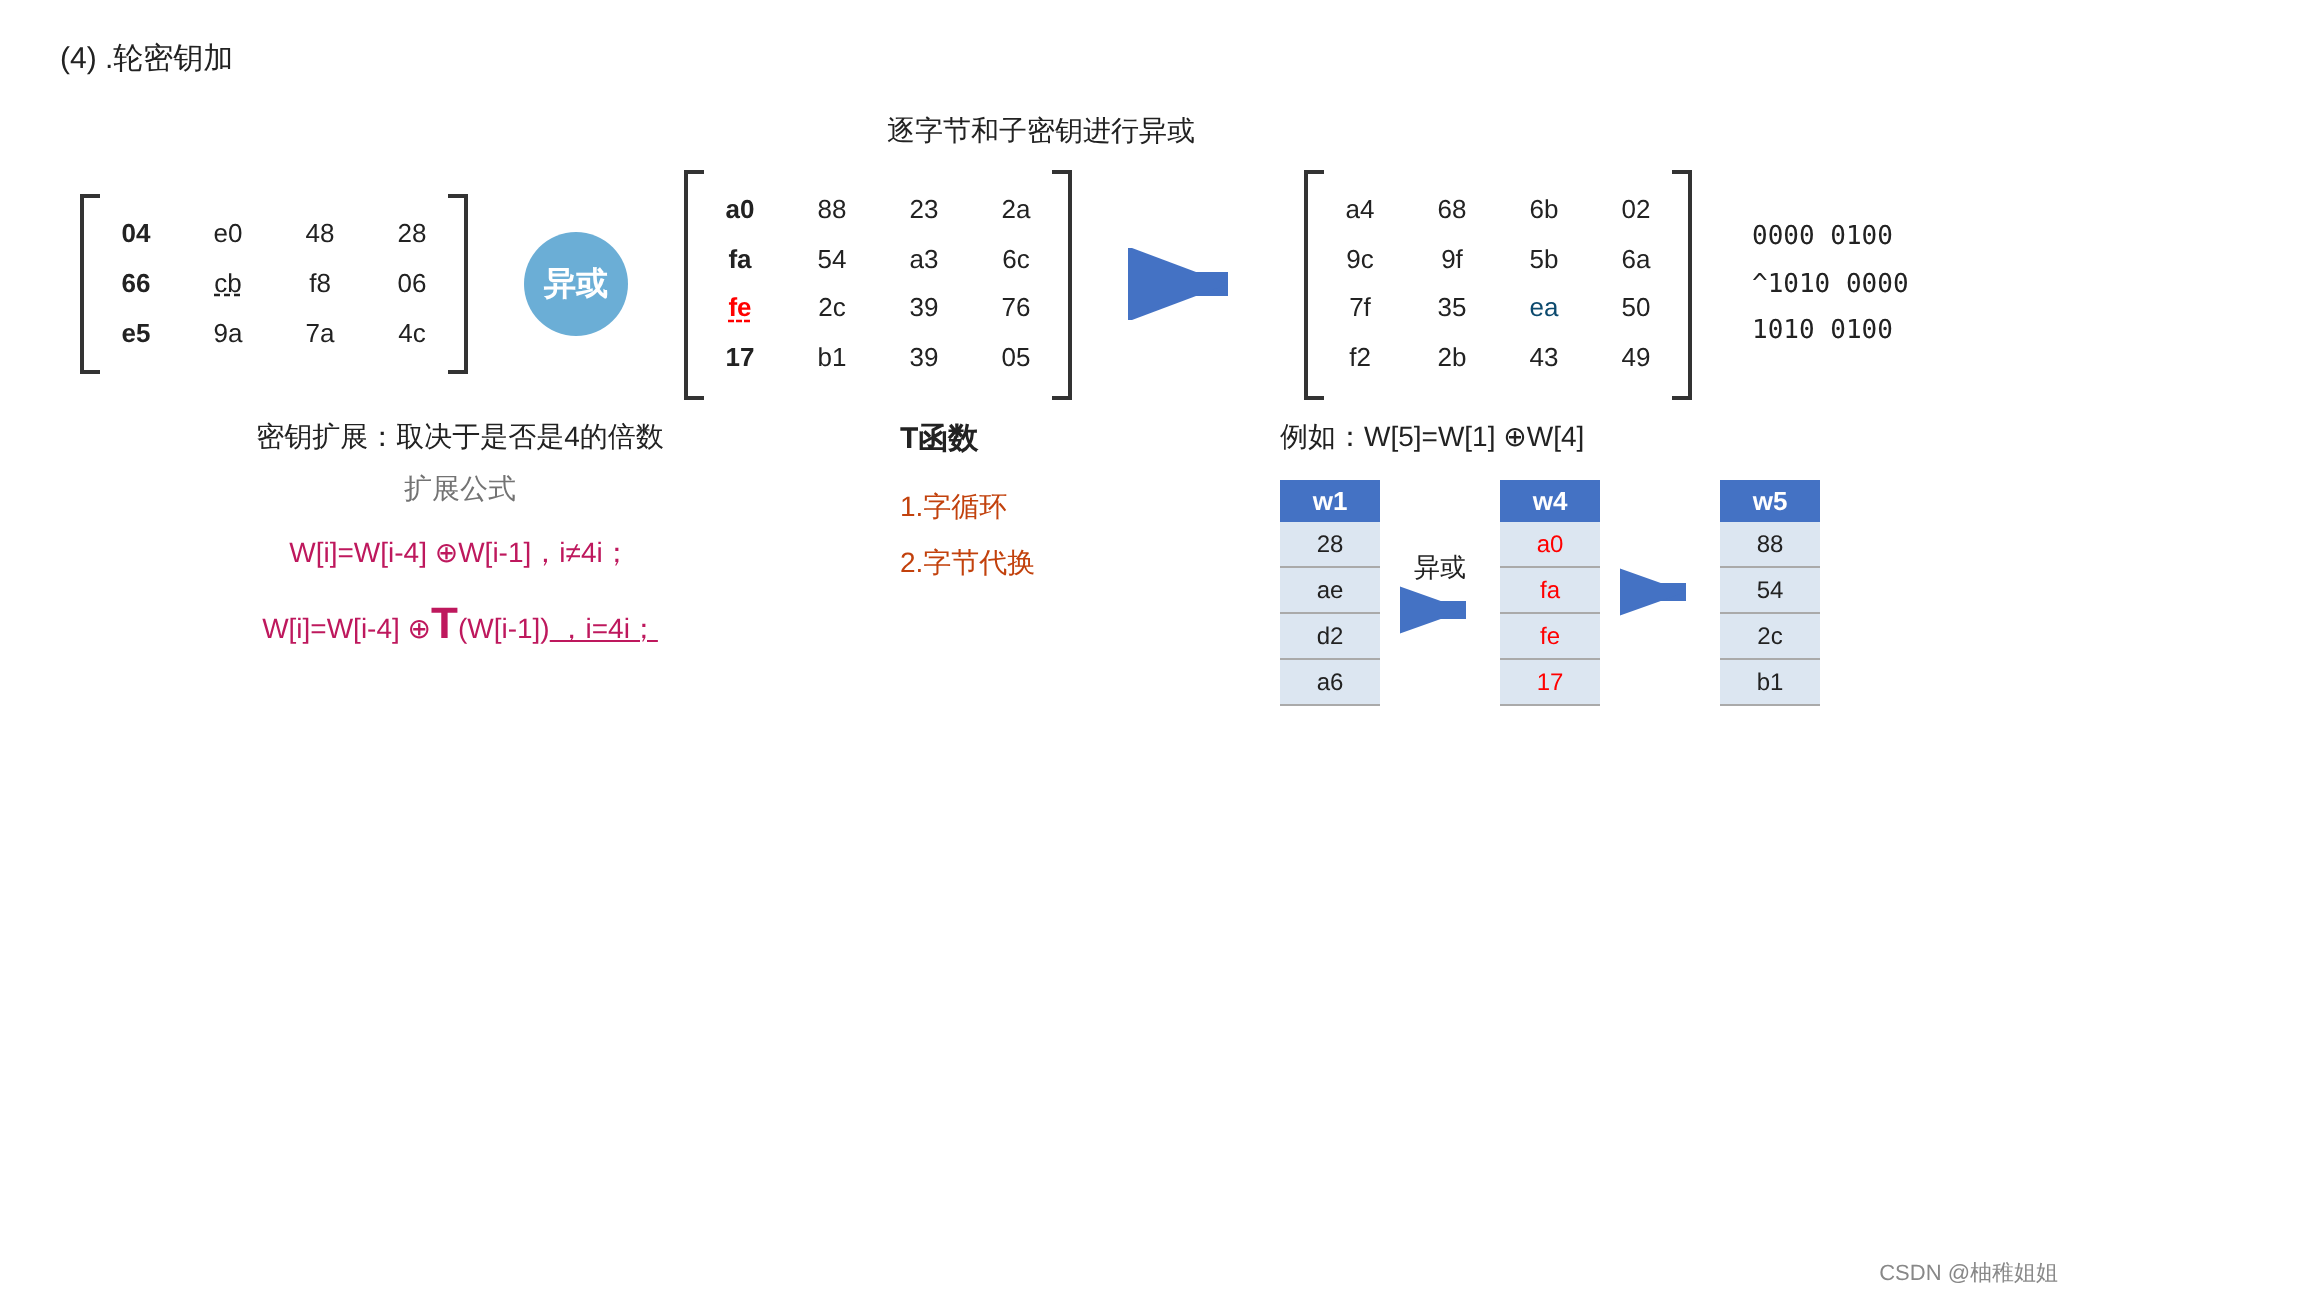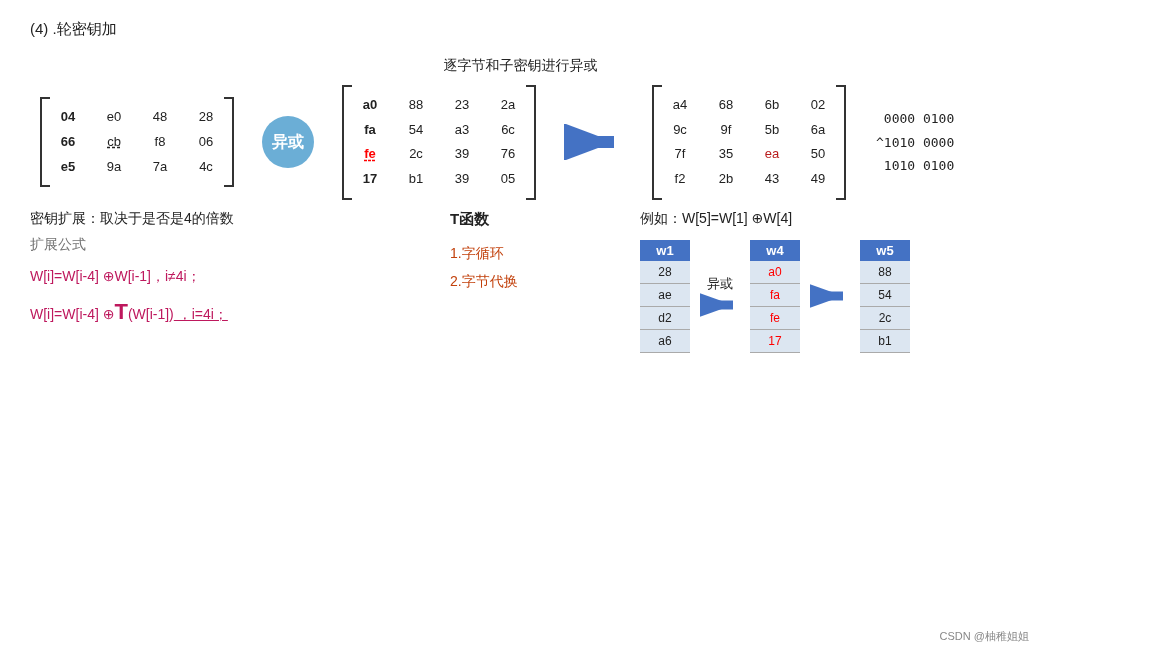--- a/index.html
+++ b/index.html
@@ -70,21 +70,21 @@
     .matrix-cell.bold {
       font-weight: bold;
     }
 
     .matrix-cell.underline {
       text-decoration: underline;
       text-decoration-style: dashed;
     }
 
     .matrix-cell.red {
-      color: #b91c1c;
+      color: #0c4a6e;
     }
 
     .matrix-cell.red-underline {
       color: red;
       text-decoration: underline;
       text-decoration-style: dashed;
     }
 
     
     .xor-circle {
@@ -114,33 +114,33 @@
       height: 36px;
     }
 
     
     .binary-text {
       font-family: monospace;
       font-size: 13px;
       line-height: 1.8;
       color: #222;
       margin-left: 20px;
-      text-align: right;
     }
 
     
     .bottom-section {
       display: flex;
       gap: 0;
       margin-top: 10px;
     }
 
     .left-panel {
       width: 400px;
       flex-shrink: 0;
+      text-align: center;
     }
 
     .key-expand-title {
       font-size: 14px;
       color: #222;
       margin-bottom: 8px;
     }
 
     .expand-formula {
       font-size: 14px;

